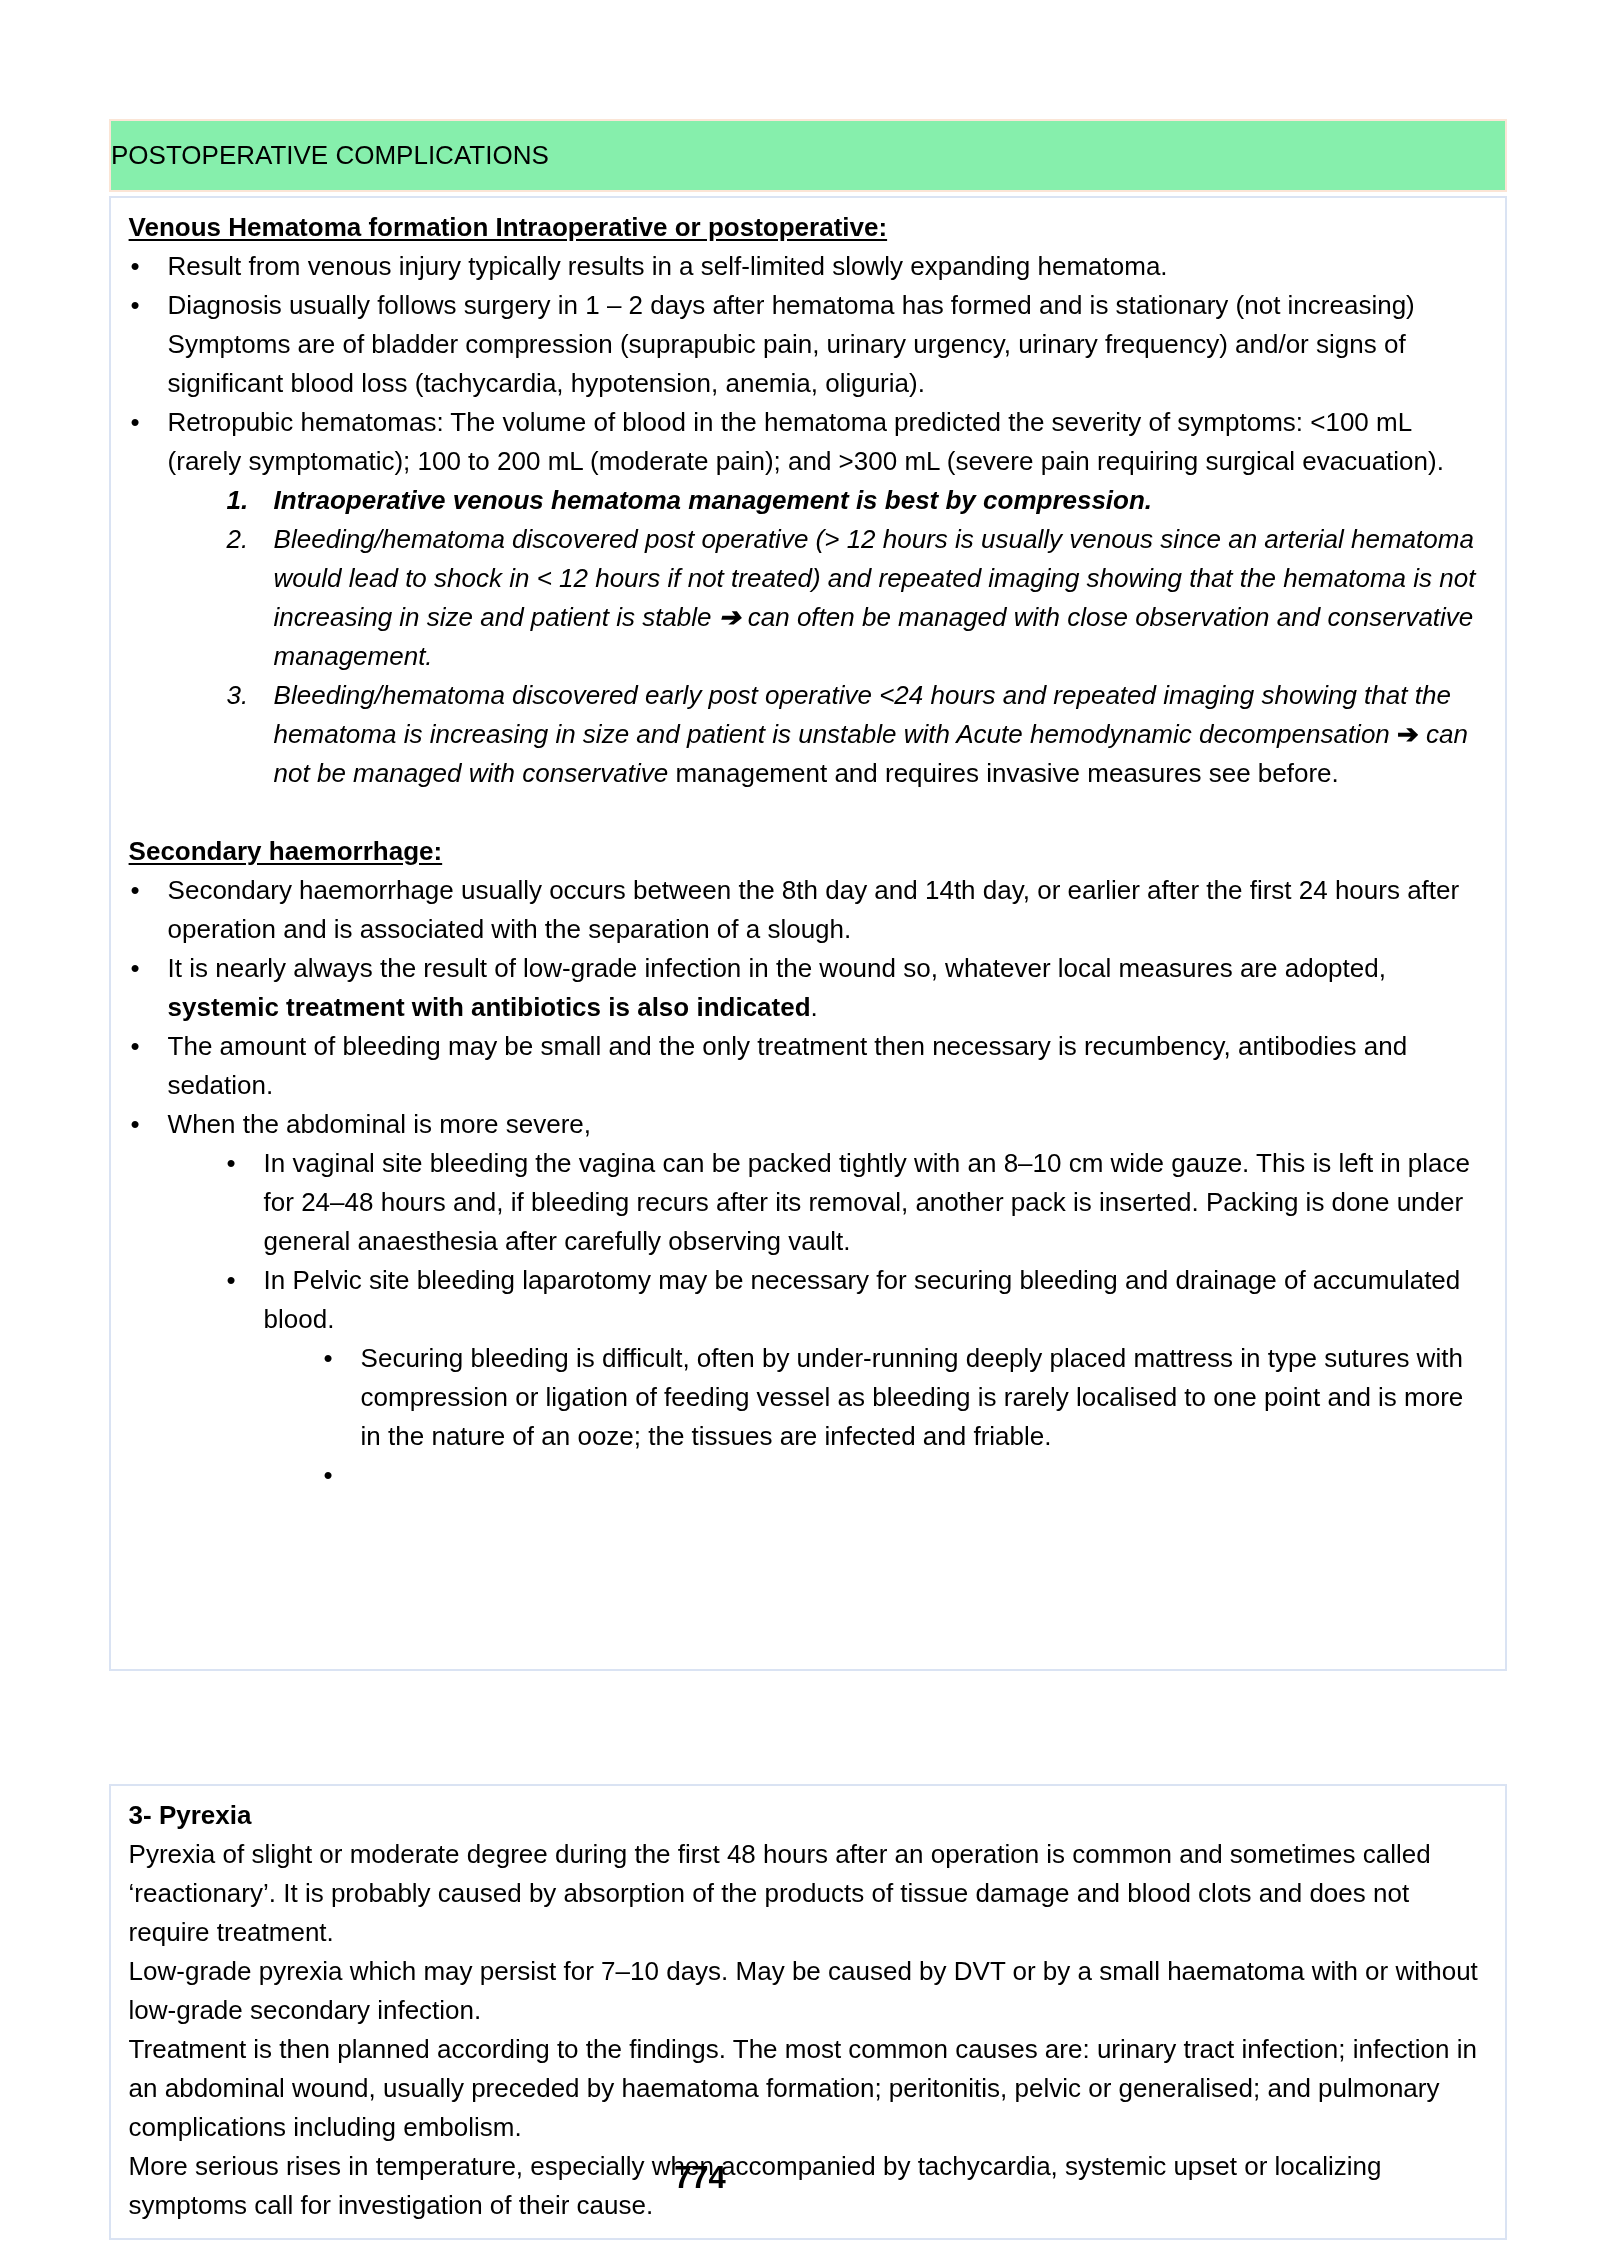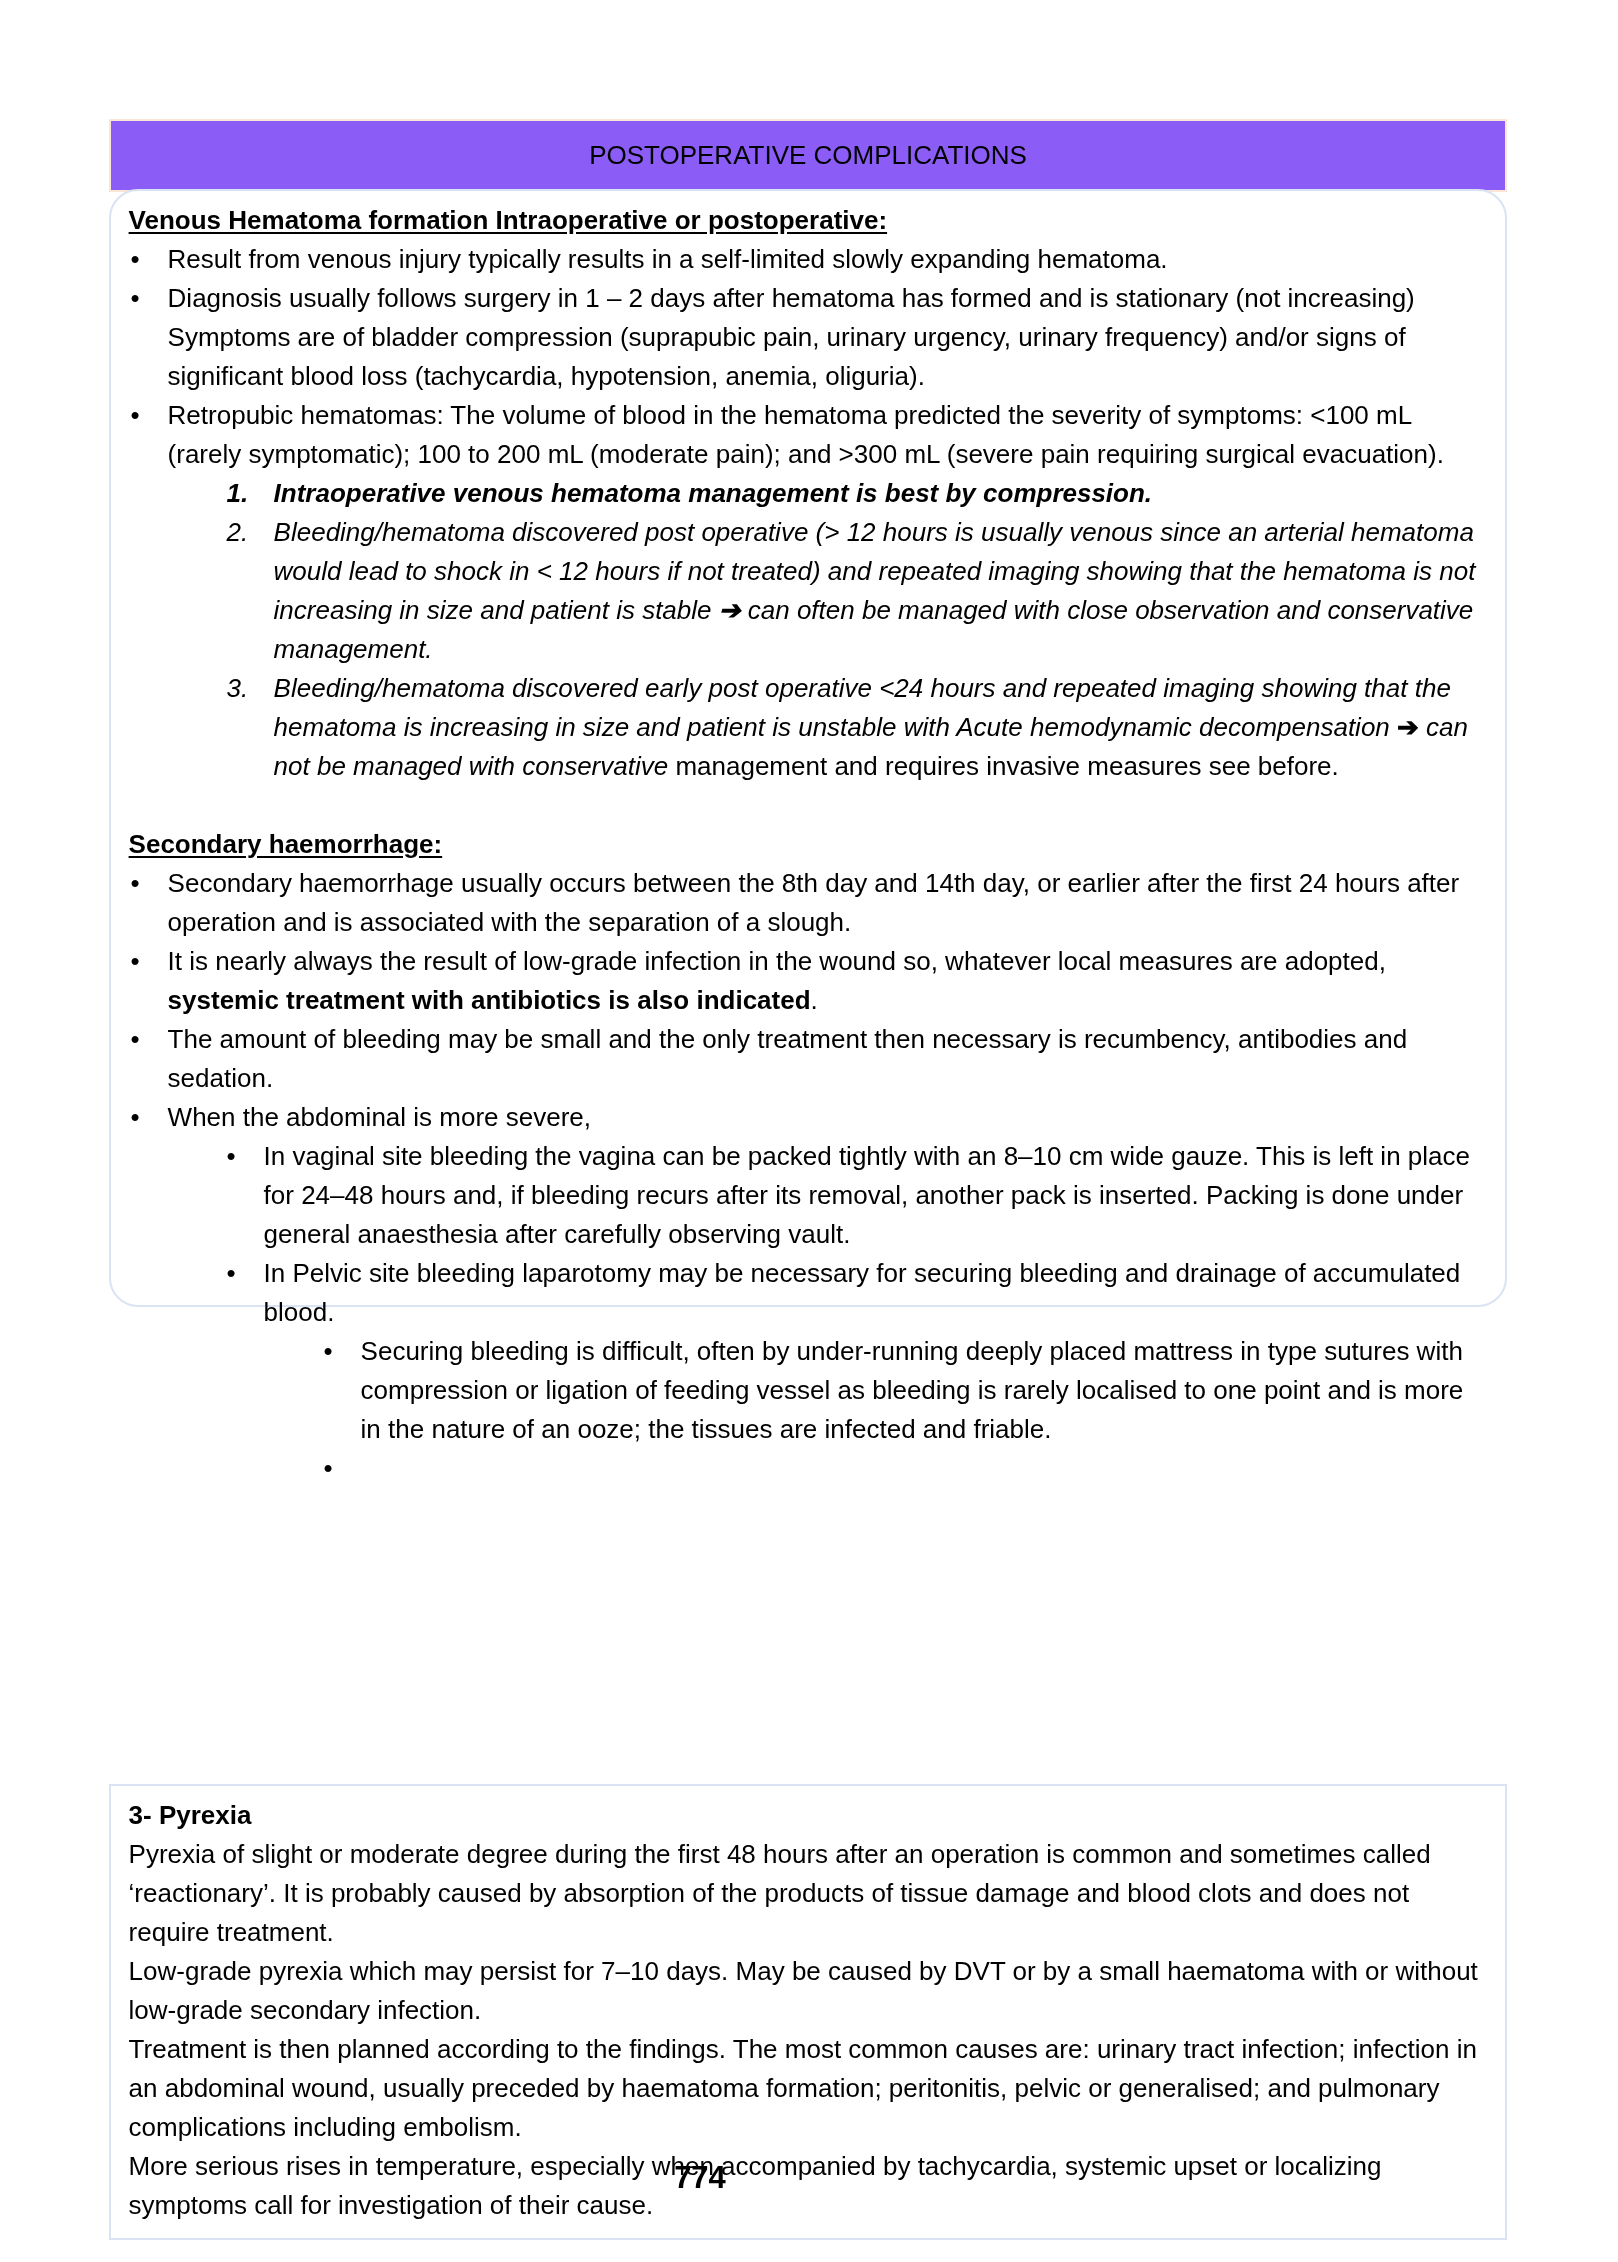--- a/index.html
+++ b/index.html
@@ -1,23 +1,23 @@
 <!DOCTYPE html>
 <html><head>
 <meta charset="utf-8">
 <style>
   html, body { margin: 0; padding: 0; background: #ffffff; }
   body { width: 1619px; height: 2263px; position: relative; overflow: hidden;
          font-family: "Liberation Sans", sans-serif; color: #000; }
   .box { position: absolute; left: 109px; width: 1398px; box-sizing: border-box; }
-  .hdr { top: 119px; height: 73px; background: #8b5cf6; border: 2.9px solid #fbe5d6;
-         display: flex; align-items: center; justify-content: center; }
+  .hdr { top: 119px; height: 73px; background: #86efac; border: 2.9px solid #fbe5d6;
+         display: flex; align-items: center; }
   .hdr span { font-size: 26px; letter-spacing: 0px; }
   .panel { background: #fff; border: 2.9px solid #dae3f3; padding: 9.8px 17.6px 0 17.6px; }
-  .p1 { top: 189px; height: 1118px; border-radius: 29px; }
+  .p1 { top: 196px; height: 1475px; }
   .p3 { top: 1784px; height: 456px; }
   .txt { font-size: 26px; line-height: 39px; }
   .h { font-weight: bold; text-decoration: underline; text-underline-offset: 2.9px; }
   .row { display: flex; }
   .b { flex: 0 0 auto; width: 37px; padding-left: 2px; }
   .c { flex: 1 1 auto; }
   .num { flex: 0 0 auto; width: 47px; }
   .l2 { padding-left: 98px; }
   .l2b { padding-left: 96px; }
   .l3b { padding-left: 193px; }

